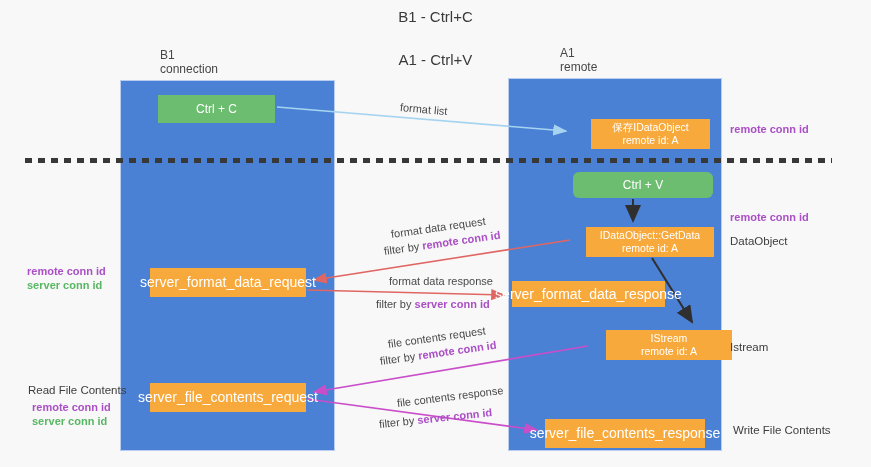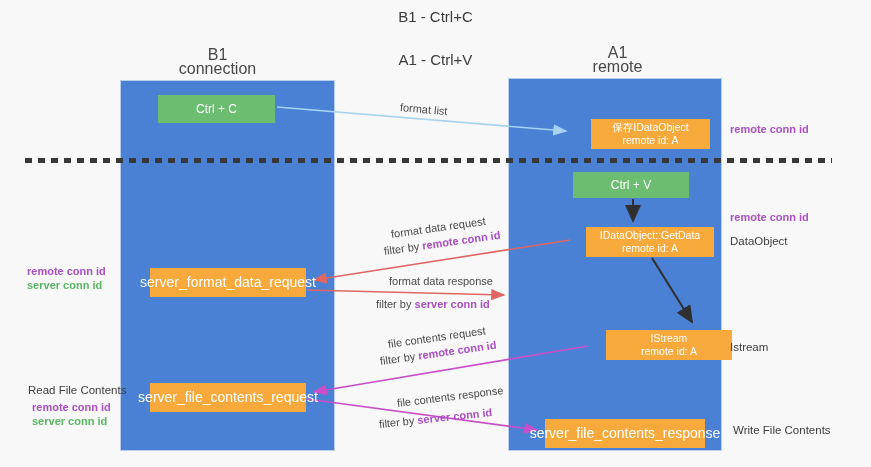--- a/index.html
+++ b/index.html
@@ -5,21 +5,21 @@
   * { margin:0; padding:0; box-sizing:border-box; }
   html,body { background:#f8f8f8; }
   .canvas {
     position:relative; width:871px; height:467px;
     background:#f8f8f8; overflow:hidden;
     font-family:"Liberation Sans", sans-serif;
     color:#3d3d3d;
   }
   .abs { position:absolute; }
   .title { width:100%; text-align:center; font-size:15px; color:#3a3a3a; line-height:18px; }
-  .col-header { text-align:center; font-size:16px; color:#474747; line-height:14px; }
+  .col-header { font-size:12px; color:#474747; line-height:14px; }
   .lifeline { background:#4a81d4; border:1px solid #b9cdf0; }
   .dashline {
     height:5px;
     background:repeating-linear-gradient(90deg,#383838 0 7px,transparent 7px 13px);
   }
   .node {
     display:flex; flex-direction:column; align-items:center; justify-content:center;
     color:#ffffff; text-align:right; line-height:13px;
   }
   .node-green { background:#6cbd70; font-size:12px; }
@@ -79,29 +79,30 @@
     <line x1="307" y1="399" x2="537" y2="430" stroke="#c94ec9" stroke-width="1.6" marker-end="url(#m-mag)"></line>
   </svg>
 
   <div class="abs node node-green z3" style="left:158px; top:95px; width:117px; height:28px;">Ctrl + C</div>
 
   <div class="abs node node-orange small z3" style="left:575px; top:119px; width:119px; height:30px;">
     <div>保存IDataObject</div>
     <div>remote id: A</div>
   </div>
 
-  <div class="abs node node-green z3" style="left:573px; top:172px; width:116px; height:26px;">Ctrl + V</div>
+  <div class="abs node node-green z3" style="left:573px; top:172px; width:140px; height:26px;border-radius:6px;">Ctrl + V</div>
 
   <div class="abs node node-orange small z3" style="left:570px; top:227px; width:128px; height:30px;">
     <div>IDataObject::GetData</div>
     <div>remote id: A</div>
   </div>
 
   <div class="abs node node-orange z3" style="left:150px; top:268px; width:156px; height:29px;">server_format_data_request</div>
 
+  <div class="abs node node-orange z3" style="left:512px; top:281px; width:153px; height:26px;">server_format_data_response</div>
 
   <div class="abs node node-orange small z3" style="left:590px; top:330px; width:126px; height:30px;">
     <div>IStream</div>
     <div>remote id: A</div>
   </div>
 
   <div class="abs node node-orange z3" style="left:150px; top:383px; width:156px; height:29px;">server_file_contents_request</div>
 
   <div class="abs node node-orange z3" style="left:545px; top:419px; width:160px; height:29px;">server_file_contents_response</div>
 

